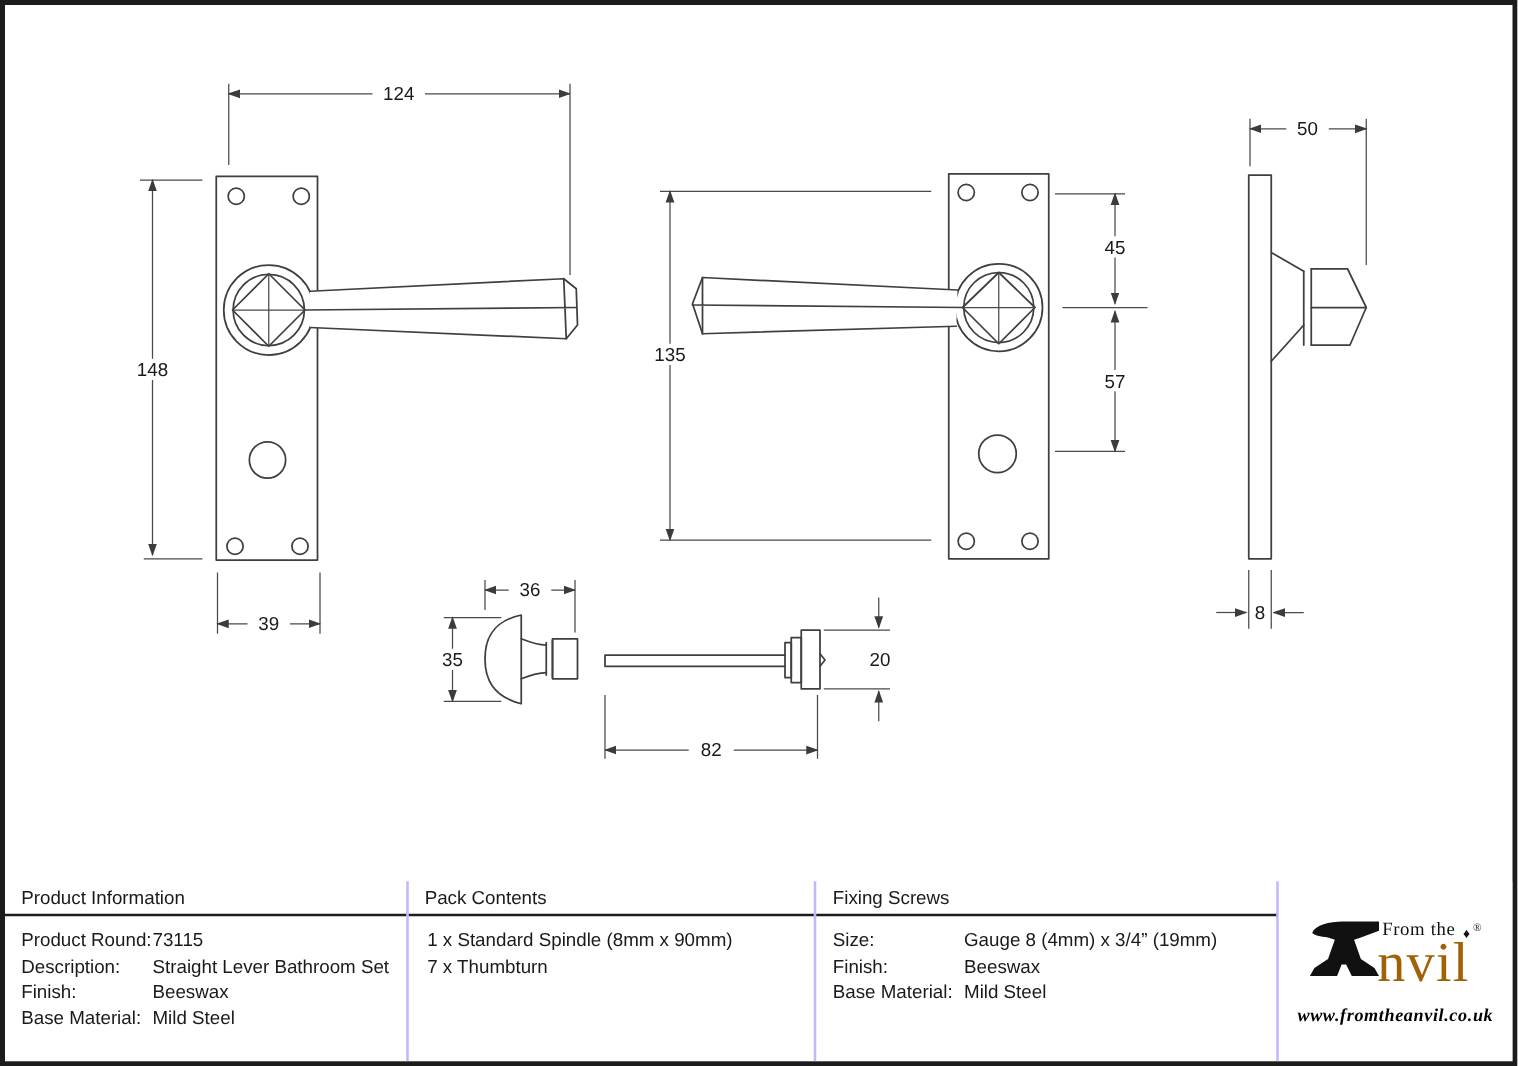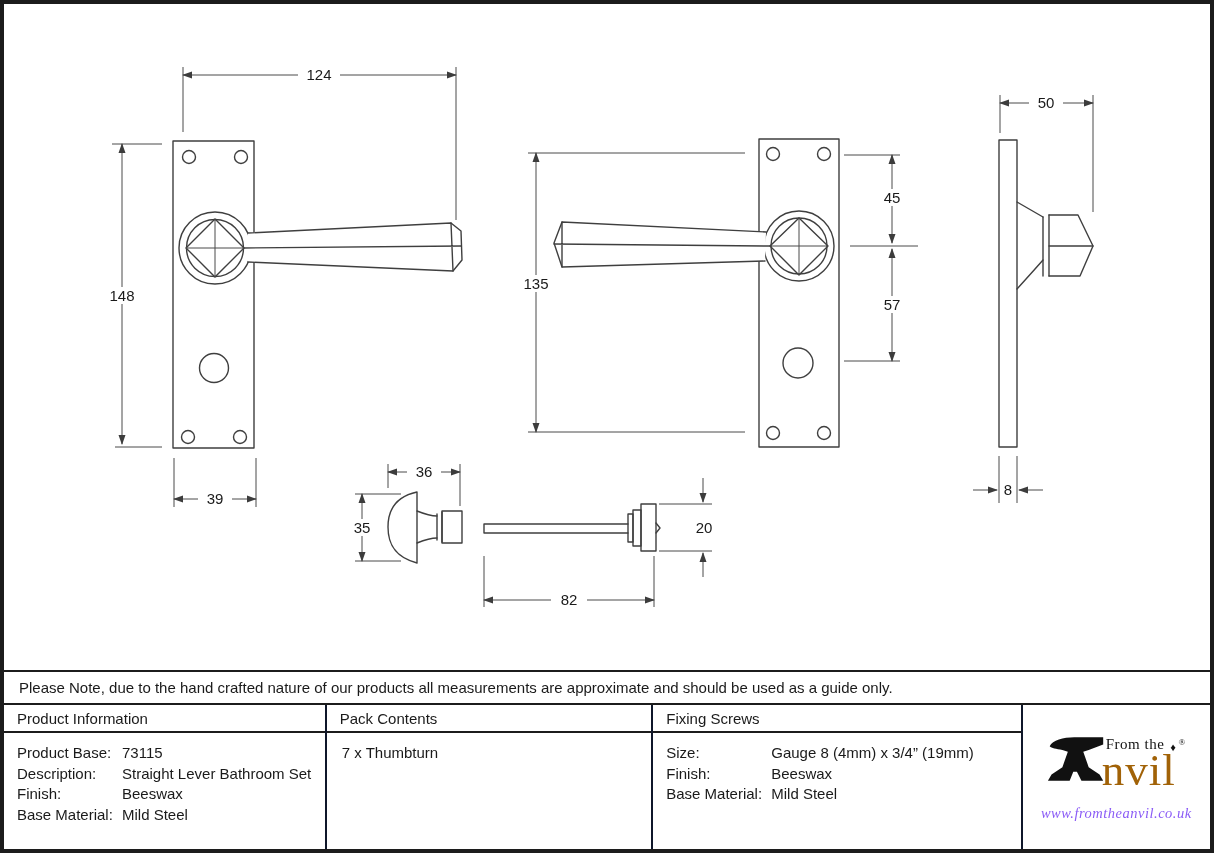--- a/index.html
+++ b/index.html
@@ -16,21 +16,21 @@
   svg.drawing .dimtxt { font:15px "Liberation Sans","DejaVu Sans",sans-serif; fill:#1a1a1a; text-anchor:middle; }
   svg.drawing .mask { fill:#ffffff; stroke:none; }
 
   .note-bar {
     position:absolute; left:0; top:666px; width:1206px; height:35px;
     border-top:2px solid #1c1c1c; border-bottom:2px solid #1c1c1c;
     display:flex; align-items:center; padding-left:15px; font-size:15px;
     background:#fff;
   }
   .info-table { position:absolute; left:0; top:701px; width:1206px; height:144px; display:flex; background:#fff; }
-  .col { border-right:2px solid #0f172a; height:100%; }
+  .col { border-right:2px solid #c4b5fd; height:100%; }
   .col-product { width:346px; }
   .col-pack { width:350px; }
   .col-fixing { width:396px; }
   .col-logo { width:201px; border-right:none; display:flex; align-items:center; justify-content:center; }
   .col-header {
     height:28px; border-bottom:2px solid #1c1c1c; display:flex; align-items:center;
     padding-left:13px; font-size:15px;
   }
   .col-body { padding:10px 0 0 13px; font-size:15px; }
   .kv { display:flex; line-height:20.5px; }
@@ -46,21 +46,21 @@
     display:flex; align-items:flex-end; margin-left:4px; letter-spacing:0.5px;
   }
   .logo-top-line .dia { font-size:11px; margin-left:6px; }
   .logo-top-line .reg { font-size:9px; vertical-align:top; position:relative; top:-6px; margin-left:2px; }
   .brand {
     font-family:"Liberation Serif","DejaVu Serif",serif; font-size:45px; line-height:34px;
     color:#a16207; letter-spacing:1px; font-weight:400;
   }
   .logo-url {
     margin-top:18px; font-family:"Liberation Serif","DejaVu Serif",serif; font-style:italic;
-    font-weight:normal; font-size:14.5px; letter-spacing:0.5px; color:#8b5cf6;
+    font-weight:bold; font-size:14.5px; letter-spacing:0.5px; color:#000000;
   }
 </style>
 </head>
 <body>
 
 <div class="sheet">
 
   <svg class="drawing" viewBox="4 4 1206 666">
     <defs>
       <marker id="arw" viewBox="0 0 10 10" refX="9" refY="5" markerWidth="10" markerHeight="10" orient="auto-start-reverse">
@@ -175,51 +175,49 @@
       <line class="dim" x1="703" y1="577" x2="703" y2="553" marker-end="url(#arw)"></line>
       <text class="dimtxt" x="704" y="533">20</text>
 
       <path class="dim" d="M484,556 V607 M654,556 V607"></path>
       <line class="dim" x1="484" y1="600" x2="654" y2="600" marker-start="url(#arw)" marker-end="url(#arw)"></line>
       <rect class="mask" x="551" y="591" width="36" height="17"></rect>
       <text class="dimtxt" x="569" y="605">82</text>
     </g>
   </svg>
 
-  <div class="note-bar">
-    <span>Please Note, due to the hand crafted nature of our products all measurements are approximate and should be used as a guide only.</span>
-  </div>
 
   <div class="info-table">
 
     <section class="col col-product">
       <div class="col-header">Product Information</div>
       <div class="col-body">
         <div class="kv">
-          <span class="k">Product Base:</span>
+          <span class="k">Product Round:</span>
           <span class="v">73115</span>
         </div>
         <div class="kv">
           <span class="k">Description:</span>
           <span class="v">Straight Lever Bathroom Set</span>
         </div>
         <div class="kv">
           <span class="k">Finish:</span>
           <span class="v">Beeswax</span>
         </div>
         <div class="kv">
           <span class="k">Base Material:</span>
           <span class="v">Mild Steel</span>
         </div>
       </div>
     </section>
 
     <section class="col col-pack">
       <div class="col-header">Pack Contents</div>
       <div class="col-body">
+        <div class="pc-item">1 x Standard Spindle (8mm x 90mm)</div>
         <div class="pc-item">7 x Thumbturn</div>
       </div>
     </section>
 
     <section class="col col-fixing">
       <div class="col-header">Fixing Screws</div>
       <div class="col-body" style="">
         <div class="kv">
           <span class="k">Size:</span>
           <span class="v">Gauge 8 (4mm) x 3/4” (19mm)</span>

